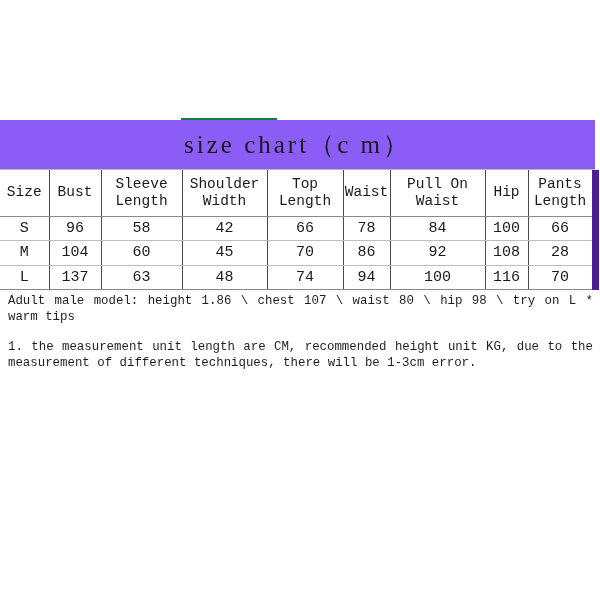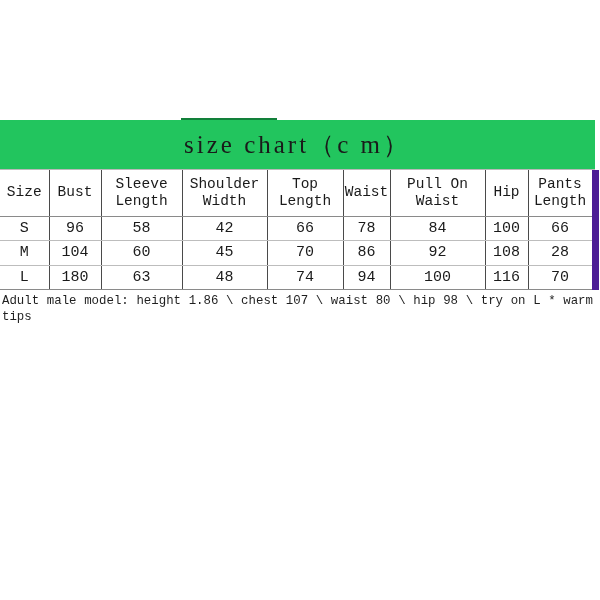--- a/index.html
+++ b/index.html
@@ -41,21 +41,21 @@
     top: 0;
     width: 96px;
     height: 2px;
     background: #12803a;
   }
 
   
   .title-banner {
     width: 595px;
     height: 50px;
-    background: #22c55e;
+    background: #8b5cf6;
     display: flex;
     align-items: center;
     justify-content: center;
     border-bottom: 1px solid #b9b9b9;
     box-sizing: border-box;
   }
   .title-text {
     font-family: "Liberation Serif", "DejaVu Serif", serif;
     font-size: 25px;
     color: #1a1a1a;
@@ -109,21 +109,21 @@
   .col-toplen   { width: 76px;  }
   .col-waist    { width: 47px;  }
   .col-pullon   { width: 95px;  }
   .col-hip      { width: 43px;  }
   .col-pantslen { width: 67px;  }
 
   
   .notes {
     width: 595px;
     box-sizing: border-box;
-    padding: 3px 2px 0 2px;
+    padding: 3px 2px 0 8px;
   }
   .note-line {
     font-family: "Liberation Mono", "DejaVu Sans Mono", monospace;
     font-size: 12.4px;
     line-height: 16px;
     color: #1f1f1f;
     margin: 0;
     text-align: justify;
     text-justify: inter-word;
   }
@@ -219,31 +219,32 @@
         <td>60</td>
         <td>45</td>
         <td>70</td>
         <td>86</td>
         <td>92</td>
         <td>108</td>
         <td>28</td>
       </tr>
       <tr>
         <td>L</td>
-        <td>180</td>
+        <td>137</td>
         <td>63</td>
         <td>48</td>
         <td>74</td>
         <td>94</td>
         <td>100</td>
         <td>116</td>
         <td>70</td>
       </tr>
     </tbody>
   </table>
 
   <div class="notes">
     <p class="note-line note-model">Adult male model: height 1.86 \ chest 107 \ waist 80 \ hip 98 \ try on L * warm tips</p>
+    <p class="note-line note-item">1. the measurement unit length are CM, recommended height unit KG, due to the measurement of different techniques, there will be 1-3cm error.</p>
   </div>
 
   <div class="bottom-spacer"></div>
 
 </div>
 
 </body></html>

